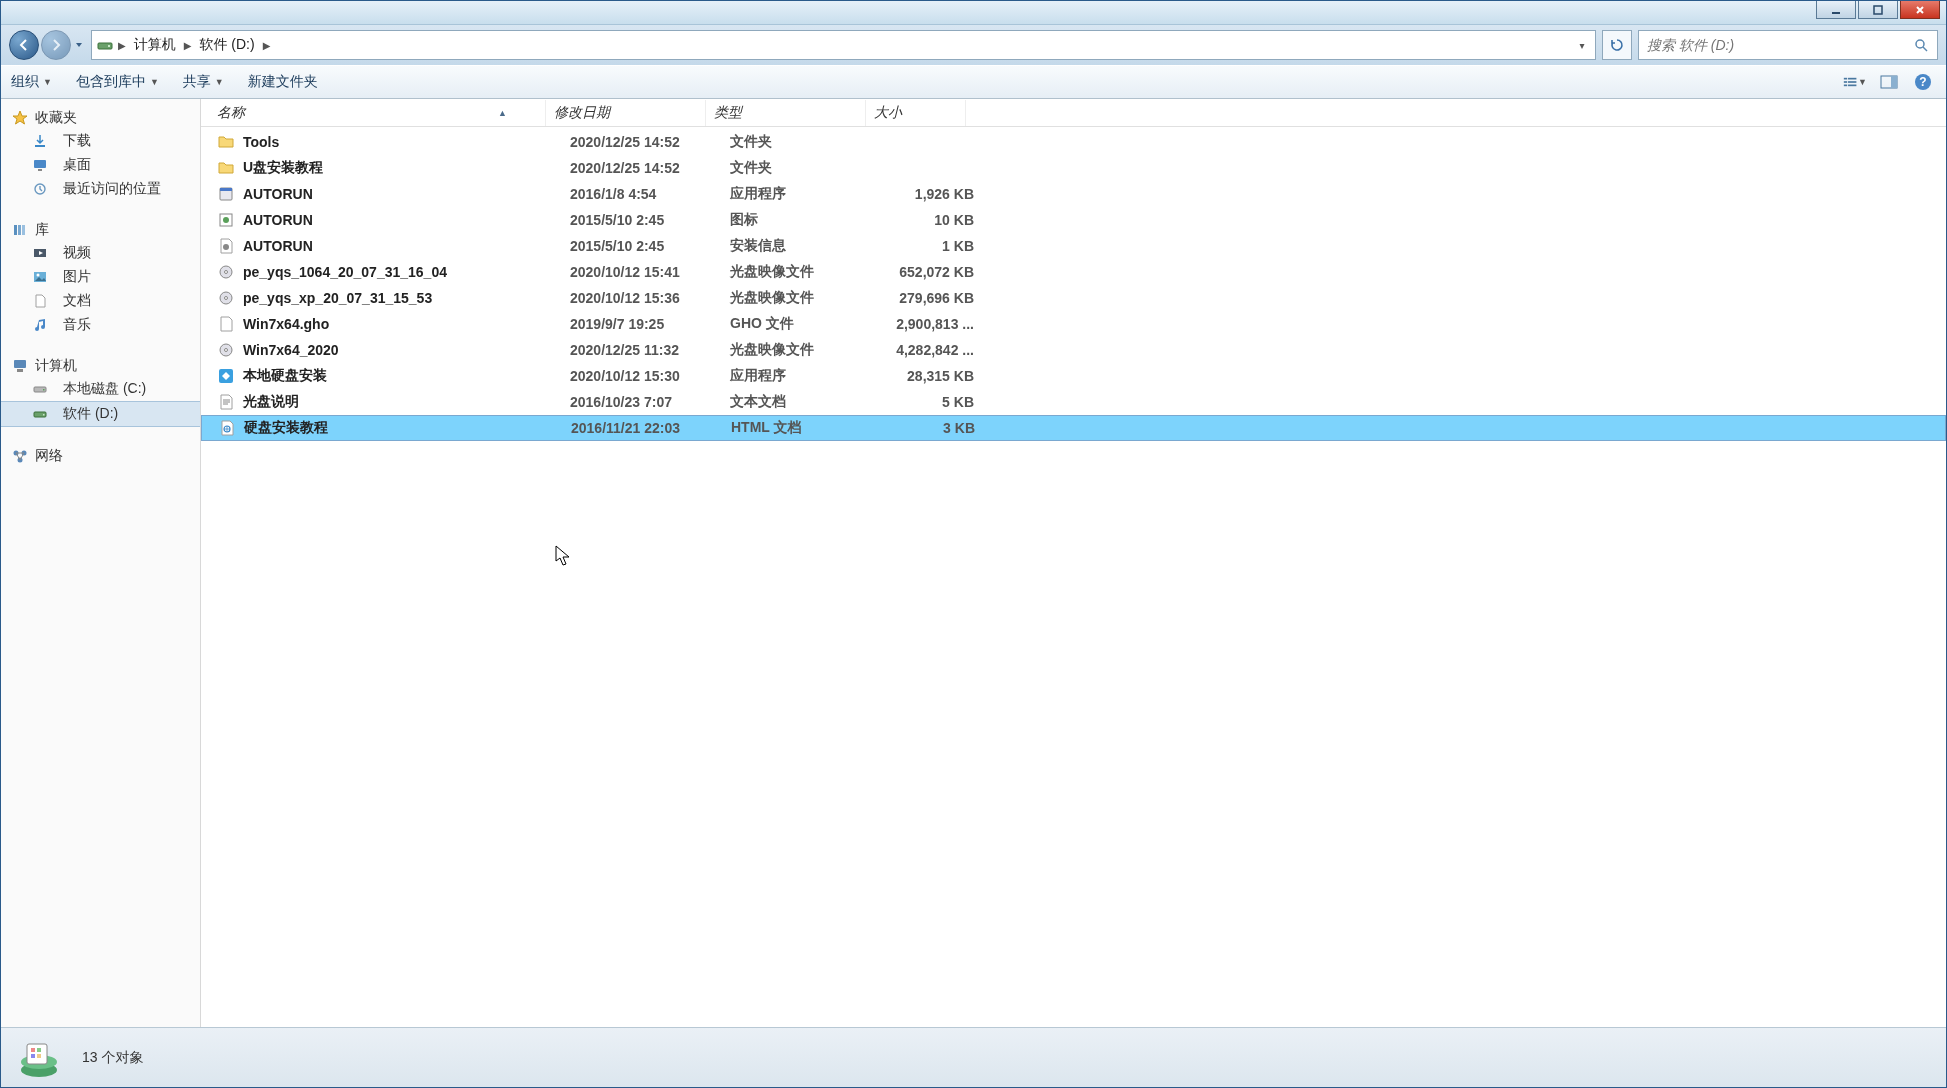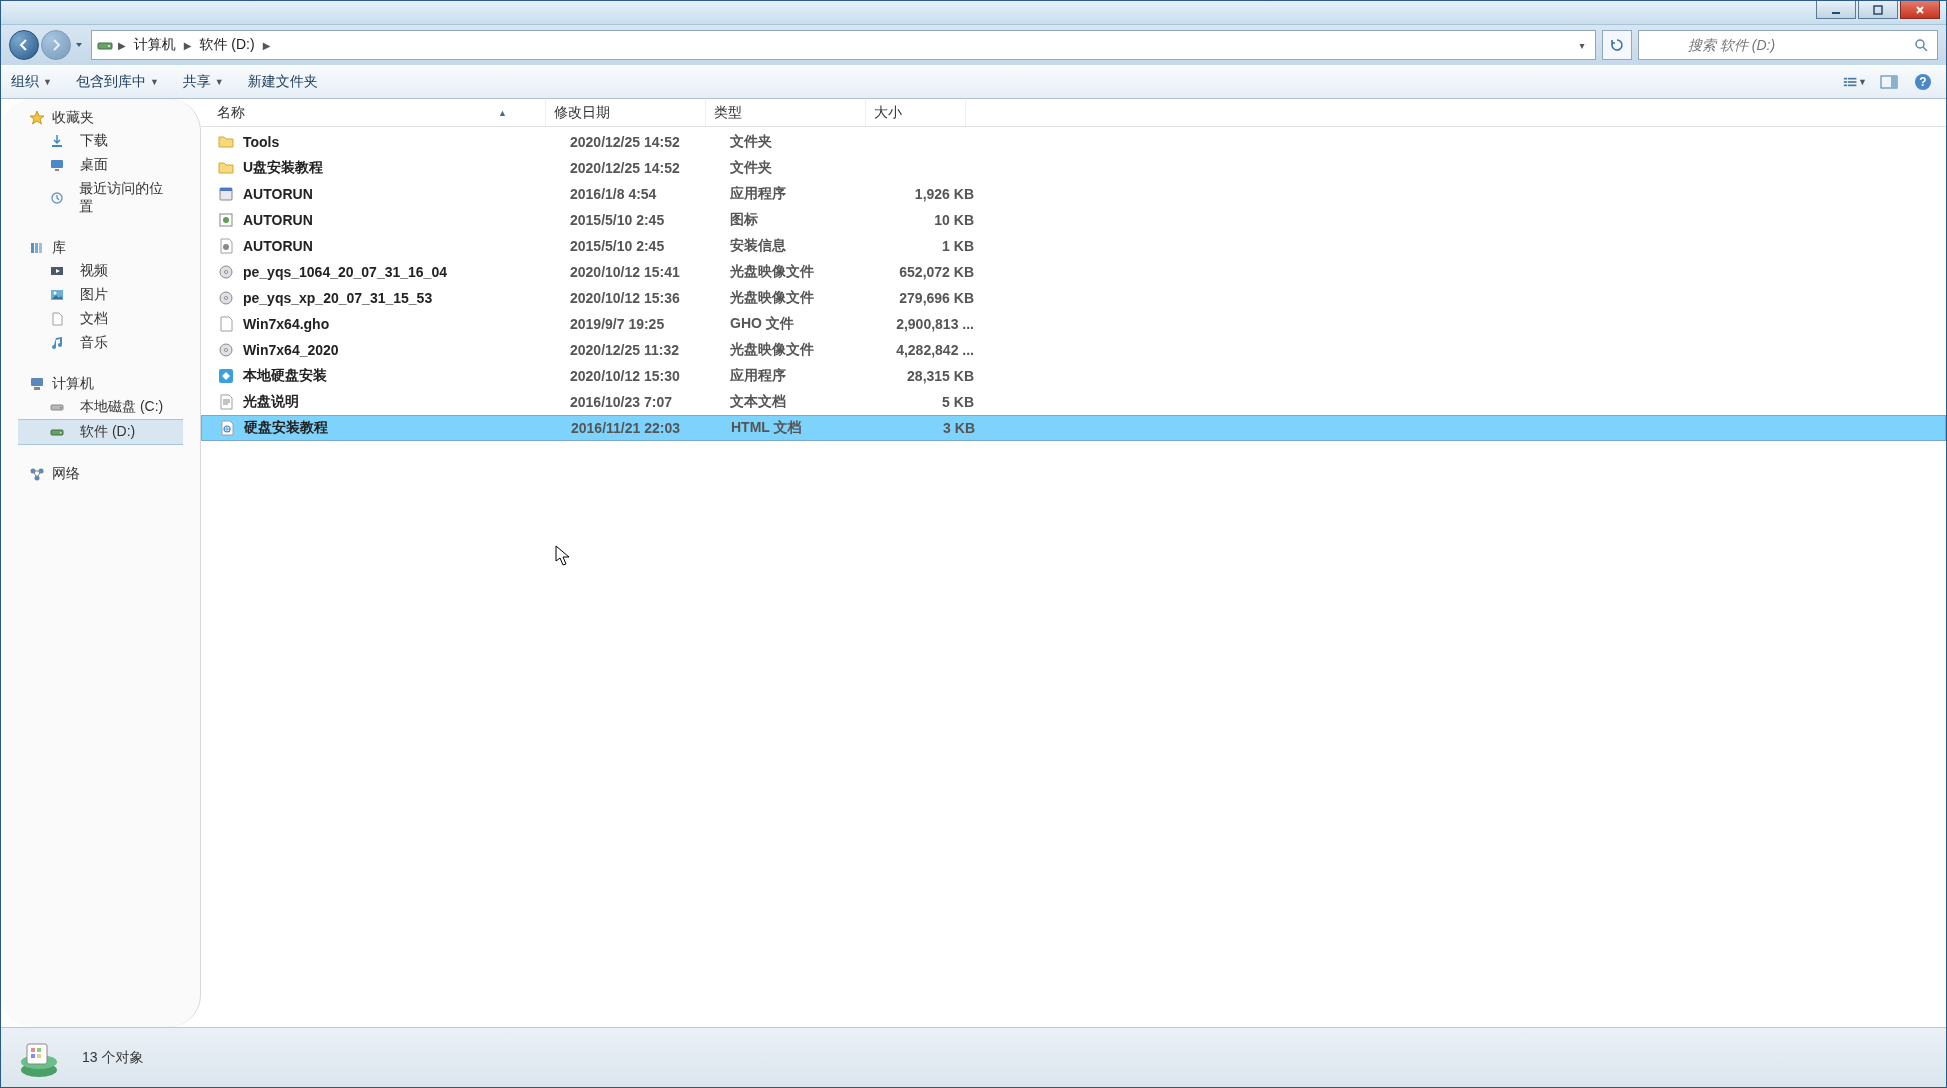--- a/index.html
+++ b/index.html
@@ -70,21 +70,21 @@
 .addressbar .sep { color: #555; font-size: 10px; }
 .addr-dd { margin-left: auto; width: 18px; text-align: center; color: #555; font-size: 10px; }
 .refresh-btn {
   width: 30px; height: 30px; background: #f4f8fc; border: 1px solid #8fa8bc;
   display: flex; align-items: center; justify-content: center;
 }
 .searchbox {
   width: 300px; height: 30px; background: #fff; border: 1px solid #8fa8bc;
   display: flex; align-items: center; padding: 0 8px;
 }
-.searchbox input { border: none; outline: none; flex: 1; font-size: 14px; color: #ec4899; font-style: italic; background: transparent; margin-left: 41px; }
+.searchbox input { border: none; outline: none; flex: 1; font-size: 14px; color: #ec4899; font-style: italic; background: transparent; }
 
 
 .toolbar {
   height: 34px;
   background: linear-gradient(to bottom, #f8fbfd 0%, #e6eef5 100%);
   border-top: 1px solid #fff;
   border-bottom: 1px solid #b0c0cc;
   display: flex;
   align-items: center;
   padding: 0 10px;
@@ -98,41 +98,40 @@
 .tb-icon-btn { width: 26px; height: 24px; display: flex; align-items: center; justify-content: center; border: 1px solid transparent; }
 
 
 .bodysplit { flex: 1; display: flex; background: #fff; overflow: hidden; }
 
 
 .sidebar {
   width: 200px;
   background: #fafafa;
   border-right: 1px solid #d8d8d8;
-  padding: 8px 17px;
+  padding: 8px 0;
   overflow-y: auto;
-  border-radius: 32px;
 }
 .side-group { margin-bottom: 18px; }
 .side-head { display: flex; align-items: center; gap: 6px; padding: 2px 10px; font-size: 14px; color: #333; }
 .side-item { display: flex; align-items: center; gap: 14px; padding: 3px 10px 3px 30px; font-size: 14px; color: #333; }
 .side-item.selected { background: #d8e6f2; border: 1px solid #a8c4dc; border-left: none; border-right: none; }
 .side-icon { width: 18px; height: 18px; display: inline-flex; align-items: center; justify-content: center; }
 
 
 .filepane { flex: 1; display: flex; flex-direction: column; overflow: hidden; }
 .colheaders {
   height: 28px;
   display: flex;
   align-items: center;
   border-bottom: 1px solid #e0e0e0;
   font-size: 14px;
   color: #333;
 }
-.colheaders .col { padding: 4px 8px; border-right: 1px solid #eee; display: flex; align-items: center; gap: 6px; }
+.colheaders .col { padding: 4px 8px; border-right: 1px solid #eee; display: flex; align-items: center; gap: 6px; font-style: italic; }
 .col-name { width: 345px; padding-left: 16px !important; }
 .col-date { width: 160px; }
 .col-type { width: 160px; }
 .col-size { width: 100px; text-align: right; }
 .sort-ind { font-size: 9px; color: #4a6a8a; }
 
 .filelist { flex: 1; overflow-y: auto; padding: 2px 0; }
 .filerow {
   display: flex;
   align-items: center;

